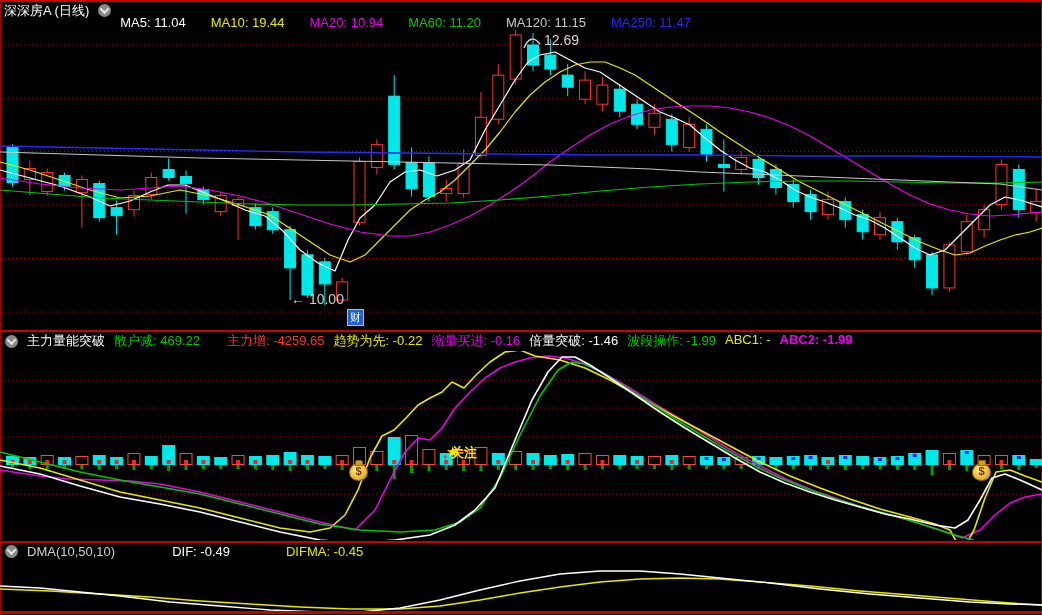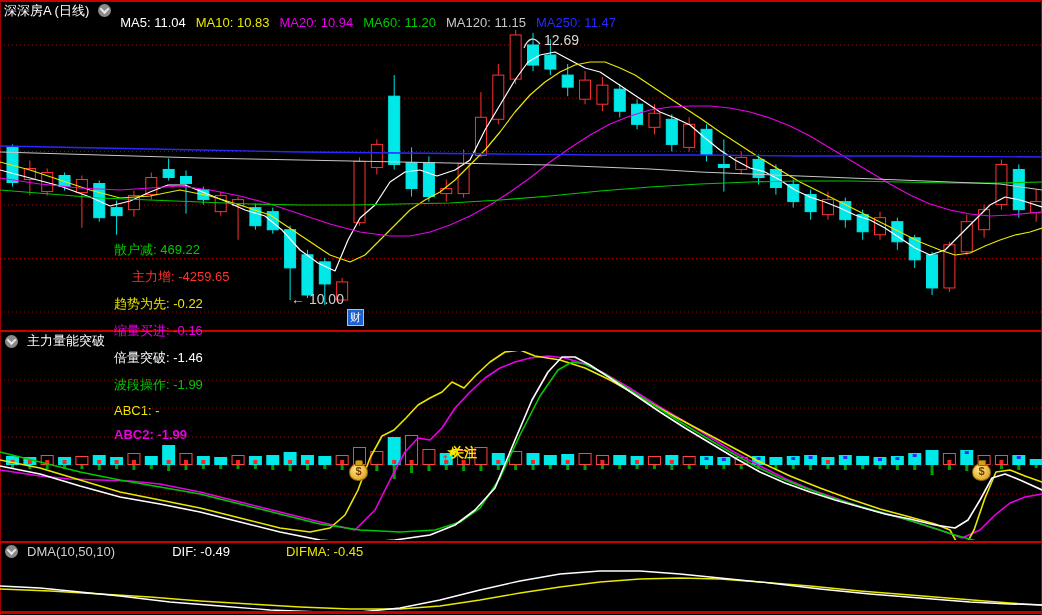--- a/index.html
+++ b/index.html
@@ -48,23 +48,23 @@
 
   <div class="redline" id="topline"></div>
   <div class="edgeline" id="leftedge"></div>
   <div class="edgeline" id="rightedge"></div>
 
   <div class="hdr" id="hdr-main">
     <span class="title">深深房A (日线)</span>
     <span class="circ">
         <span class="chev"></span>
       </span>
-    <span id="ma-fields" style="display:flex;gap:10px;margin-top:24px;">
+    <span id="ma-fields" style="display:flex;gap:25px;margin-top:24px;">
         <span style="color: rgb(255, 255, 255);">MA5: 11.04</span>
-        <span style="color: rgb(232, 232, 0);">MA10: 10.83</span>
+        <span style="color: rgb(232, 232, 0);">MA10: 19.44</span>
         <span style="color: rgb(232, 0, 232);">MA20: 10.94</span>
         <span style="color: rgb(0, 200, 0);">MA60: 11.20</span>
         <span style="color: rgb(200, 200, 200);">MA120: 11.15</span>
         <span style="color: rgb(40, 40, 255);">MA250: 11.47</span>
       </span>
   </div>
 
   <svg id="svg-main" width="1042" height="312">
       <line x1="0" y1="27" x2="1042" y2="27" stroke="#aa0000" stroke-width="1" stroke-dasharray="1 3"></line>
       <line x1="0" y1="80" x2="1042" y2="80" stroke="#aa0000" stroke-width="1" stroke-dasharray="1 3"></line>
@@ -324,21 +324,21 @@
     </svg>
   <div class="badge-cai">财</div>
 
   <div class="redline" id="sep1"></div>
 
   <div class="hdr" id="hdr-mid">
     <span class="circ">
         <span class="chev"></span>
       </span>
     <span class="title">主力量能突破</span>
-    <span id="ind-fields" style="display:flex;gap:9px;flex-direction:column;">
+    <span id="ind-fields" style="display:flex;gap:9px;">
         <span style="color: rgb(0, 200, 0);">散户减: 469.22</span>
         <span style="color: rgb(255, 50, 50); margin-left: 18px;">主力增: -4259.65</span>
         <span style="color: rgb(232, 232, 0);">趋势为先: -0.22</span>
         <span style="color: rgb(232, 0, 232);">缩量买进: -0.16</span>
         <span style="color: rgb(255, 255, 255);">倍量突破: -1.46</span>
         <span style="color: rgb(0, 200, 0);">波段操作: -1.99</span>
         <span style="color: rgb(232, 232, 0);">ABC1: -</span>
         <span style="color: rgb(232, 0, 232); font-weight: bold;">ABC2: -1.99</span>
       </span>
   </div>

